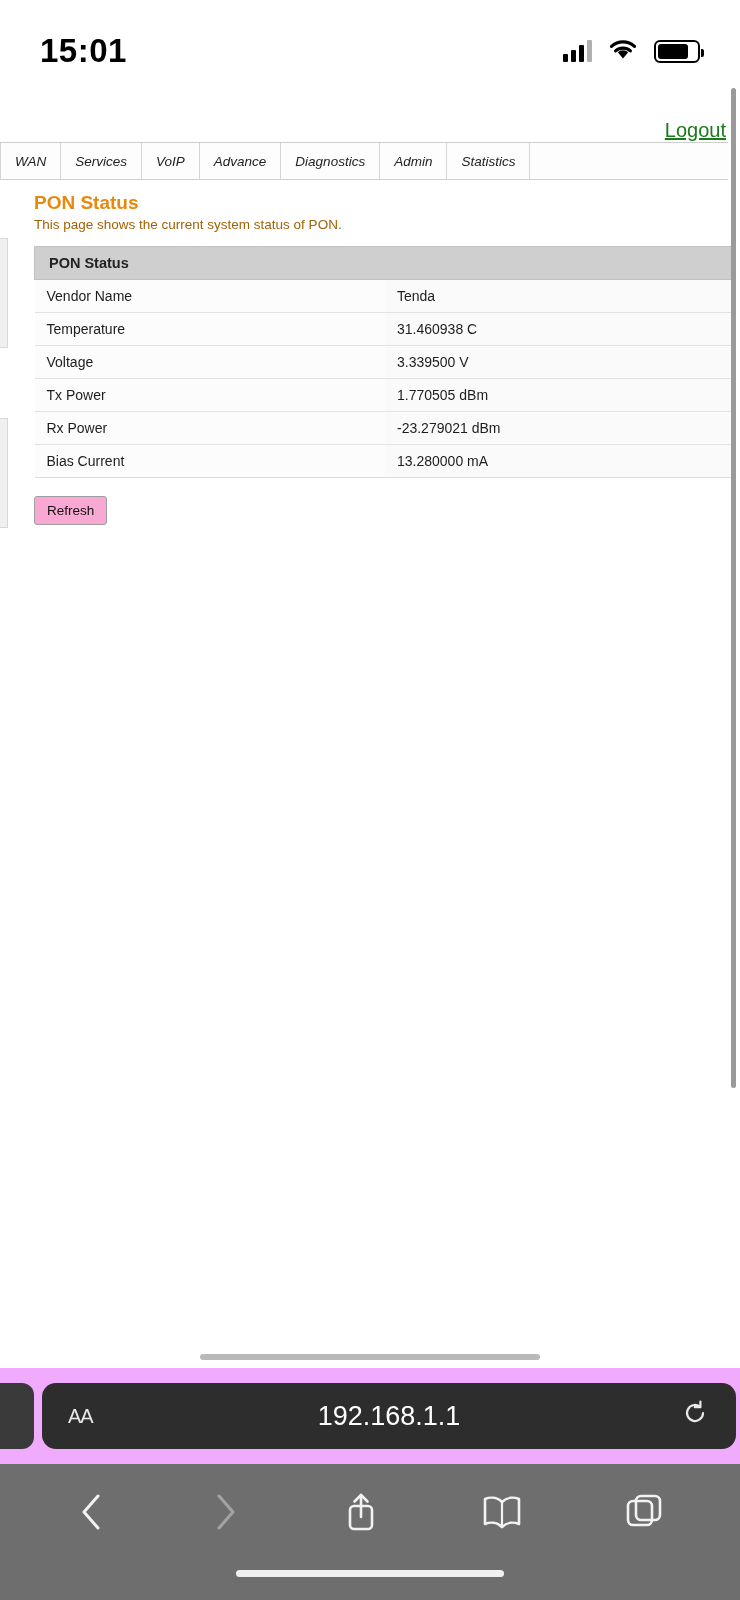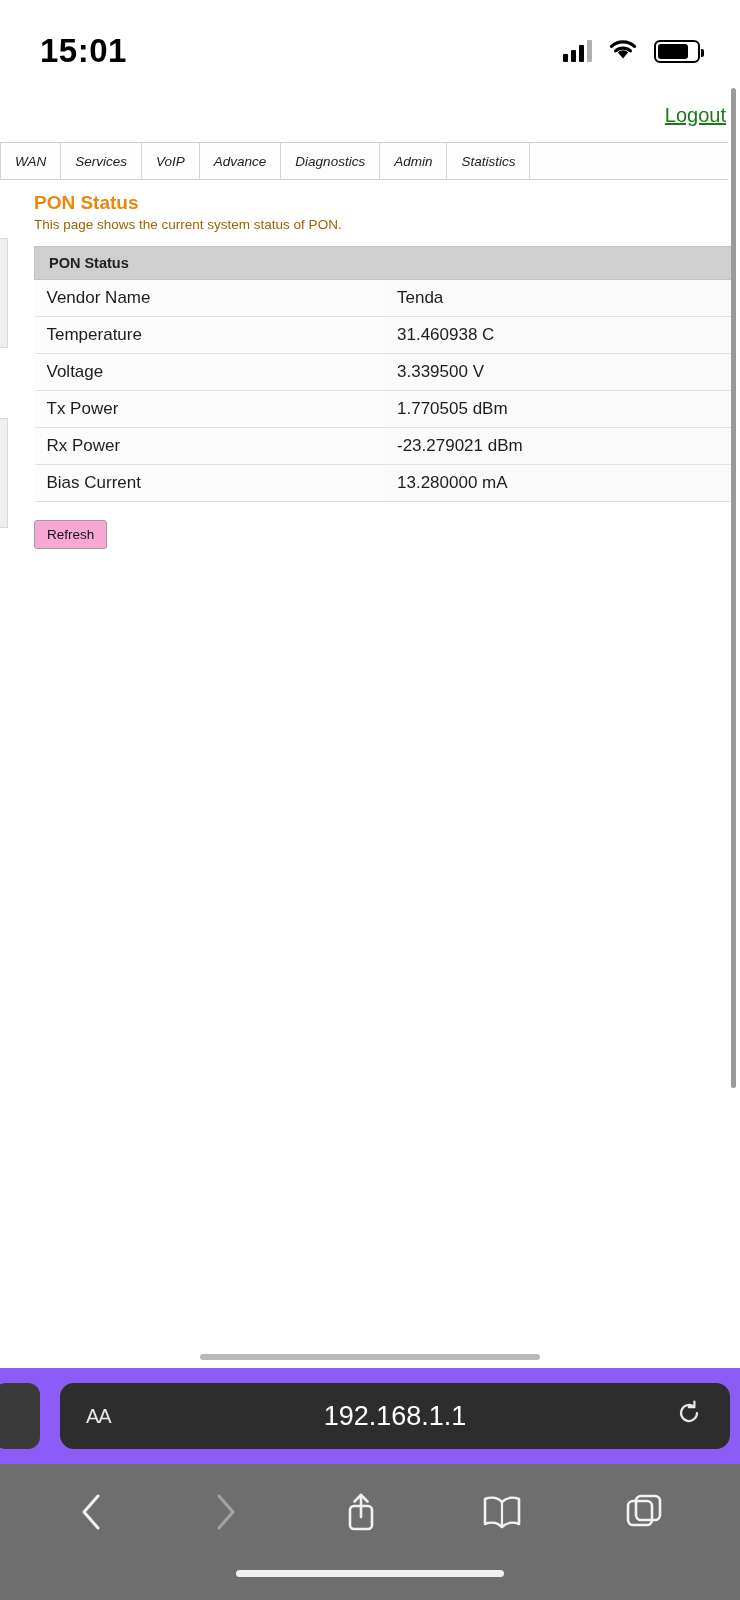--- a/index.html
+++ b/index.html
@@ -60,21 +60,21 @@
     position: absolute; left: 0; top: 150px; width: 8px; height: 110px;
     background: #f0f0f0; border: 1px solid #d8d8d8; border-left: none;
   }
   .left-stub2 {
     position: absolute; left: 0; top: 330px; width: 8px; height: 110px;
     background: #f0f0f0; border: 1px solid #d8d8d8; border-left: none;
   }
 
   .logout-row {
     height: 54px;
-    display: flex; align-items: center; justify-content: flex-end;
+    display: flex; align-items: flex-end; justify-content: flex-end;
     padding-right: 14px;
     margin-left: 13px;
   }
   .logout-link {
     color: #1a7a1a; font-size: 20px; text-decoration: underline;
     font-family: "Liberation Sans", sans-serif;
   }
 
   .navbar {
     display: flex; align-items: stretch;
@@ -104,21 +104,21 @@
   table.statustable {
     width: 100%; border-collapse: collapse; margin-bottom: 18px;
     table-layout: fixed;
   }
   table.statustable th {
     background: #cfcfcf; color: #222; text-align: left;
     font-size: 14.5px; font-weight: bold;
     padding: 8px 0 8px 14px; border: 1px solid #c2c2c2;
   }
   table.statustable td {
-    font-size: 17px; color: #1d1d1d;
+    font-size: 14px; color: #1d1d1d;
     padding: 8px 0 8px 12px;
     border-bottom: 1px solid #e2e2e2;
     background: #fafafa;
   }
   table.statustable td.label { width: 272px; background: #fcfcfc; }
   table.statustable tr:last-child td { border-bottom: 1px solid #dcdcdc; }
 
   .refresh-btn {
     background: #f9a8d4; border: 1px solid #9e9e9e; border-radius: 3px;
     font-size: 13.5px; color: #111; padding: 6px 12px;
@@ -130,21 +130,21 @@
     height: 22px; display: flex; align-items: center; justify-content: center;
     background: #ffffff;
   }
   .handle-bar div { width: 340px; height: 6px; background: #b9b9b9; border-radius: 3px; }
 
   .safari-bottom {
     flex: 0 0 auto; background: #6e6e6e;
   }
   .urlrow {
     height: 96px; display: flex; align-items: center;
-    padding: 0 10px; gap: 20px; background: #8b5cf6;
+    padding: 0 4px; gap: 8px; background: #f0abfc;
   }
   .side-chip {
     width: 46px; height: 66px; background: #3a3a3a; border-radius: 12px;
     margin-left: -16px;
   }
   .urlbar {
     flex: 1 1 auto; height: 66px; background: #2d2d2d; border-radius: 14px;
     display: flex; align-items: center; justify-content: space-between;
     padding: 0 26px; position: relative;
   }

